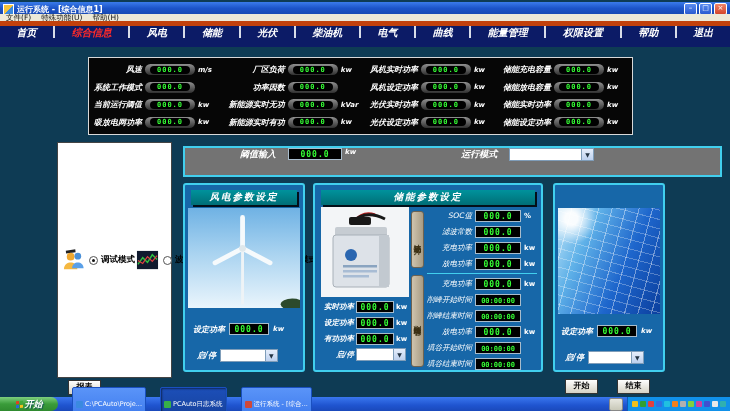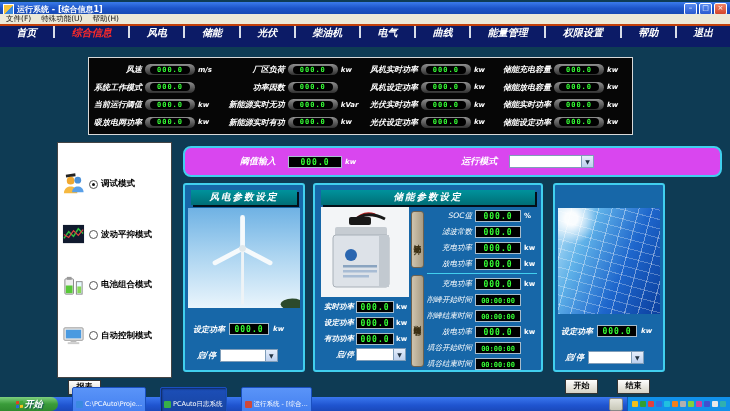--- a/index.html
+++ b/index.html
@@ -12,21 +12,21 @@
   .appicon{width:9px;height:9px;margin-right:3px;
     background:linear-gradient(135deg,#f4c23a 0 50%,#3a8ae0 50% 100%);border:1px solid #fff;}
   .apptitle{color:#fff;font-size:8px;font-weight:bold;flex:1;white-space:nowrap;}
   .winbtns{display:flex;gap:2px;}
   .wbtn{width:11px;height:10px;border:1px solid #fff;border-radius:2px;color:#fff;
     font-size:7px;line-height:9px;text-align:center;
     background:linear-gradient(180deg,#5a8cf0,#2a5ad0);}
   .wbtn.close{background:linear-gradient(180deg,#ef8468,#d2452a);}
   
   .menubar{position:absolute;left:0;top:14px;width:730px;height:12px;background:#ece9d8;
-    display:flex;align-items:center;gap:10px;padding:0 6px;box-sizing:border-box;border-bottom:2px solid #c2410c;}
+    display:flex;align-items:center;gap:10px;padding:0 6px;box-sizing:border-box;border-bottom:5px solid #c2410c;}
   .menuitem{font-size:7.5px;color:#111;}
   
   .navbar{position:absolute;left:0;top:26px;width:730px;height:21px;background:#0c1b66;
     display:flex;align-items:flex-start;justify-content:space-evenly;}
   .navitem{color:#fff;font-size:10px;font-weight:bold;font-style:italic;white-space:nowrap;cursor:pointer;}
   .navitem.active{color:#ff2a2a;}
   .navsep{width:2px;height:12px;background:#d8dce8;}
   
   .mpanel{position:absolute;left:88px;top:57px;width:545px;height:78px;background:#060606;
     border:1px solid #d8d8d8;box-sizing:border-box;display:grid;
@@ -35,41 +35,41 @@
   .mcell{display:flex;align-items:center;gap:3px;}
   .mlabel{flex:1;text-align:right;color:#fff;font-size:8px;font-weight:bold;font-style:italic;white-space:nowrap;}
   .ledpill{width:50px;height:11px;border-radius:6px;flex:none;
     background:linear-gradient(180deg,#8f8f8f,#303030);display:flex;align-items:center;justify-content:center;}
   .ledin{width:40px;height:8px;background:#000;border-radius:4px;color:#35ff35;
     font-family:"DejaVu Sans Mono","Liberation Mono",monospace;font-size:7px;font-weight:bold;
     line-height:8px;text-align:center;letter-spacing:1px;}
   .munit{width:20px;color:#fff;font-size:7px;font-weight:bold;font-style:italic;white-space:nowrap;}
   
   .sidebar{position:absolute;left:57px;top:142px;width:115px;height:236px;background:#fff;
-    border:1px solid #444;box-sizing:border-box;display:flex;flex-direction:column;justify-content:space-evenly;padding:2px 3px;}
+    border:1px solid #444;box-sizing:border-box;display:flex;flex-direction:row;justify-content:space-evenly;padding:2px 3px;}
   .mode{display:flex;align-items:center;gap:3px;cursor:pointer;}
   .micon{width:25px;height:23px;flex:none;}
   .micon svg{width:100%;height:100%;}
   .radio{width:7px;height:7px;border-radius:50%;border:1px solid #555;background:#fff;flex:none;position:relative;}
   .radio.on::after{content:"";position:absolute;left:2px;top:2px;width:3px;height:3px;border-radius:50%;background:#111;}
   .mtext{font-size:8.5px;font-weight:bold;color:#000;white-space:nowrap;}
   
   .led{background:#000;border:1px solid #a8bccc;color:#35ff35;
     font-family:"DejaVu Sans Mono","Liberation Mono",monospace;font-weight:bold;font-size:8px;
     text-align:center;letter-spacing:1px;height:12px;line-height:12px;box-sizing:border-box;flex:none;}
   .led.time{font-size:7px;letter-spacing:0;}
   .dd{background:#fff;border:1px solid #7f9db9;height:13px;box-sizing:border-box;display:flex;flex:none;cursor:pointer;}
   .ddval{flex:1;font-size:7px;line-height:11px;padding-left:2px;color:#222;overflow:hidden;}
   .ddarrow{width:11px;background:linear-gradient(180deg,#e6eefb,#bcd0ee);border-left:1px solid #7f9db9;
     color:#234;font-size:6px;line-height:11px;text-align:center;}
   .xpbtn{position:absolute;width:31px;height:13px;background:linear-gradient(180deg,#fefefe,#d6d2c4);
     border:1px solid #333;font-size:8px;font-weight:bold;color:#000;text-align:center;line-height:12px;cursor:pointer;}
   
-  .thbar{position:absolute;left:183px;top:146px;width:539px;height:31px;background:#d946ef;
-    border:2px solid #41cfee;border-radius:8px;box-sizing:border-box;display:flex;align-items:center;}
+  .thbar{position:absolute;left:183px;top:146px;width:539px;height:31px;background:#737373;
+    border:2px solid #41cfee;border-radius:0;box-sizing:border-box;display:flex;}
   .thlabel{color:#fff;font-size:9px;font-weight:bold;font-style:italic;white-space:nowrap;}
   
   .panel{position:absolute;top:183px;height:189px;background:#1767a8;border:2px solid #41cfee;
     border-radius:3px;box-sizing:border-box;}
   .phead{position:absolute;left:6px;right:6px;top:5px;height:15px;
     background:linear-gradient(180deg,#00929c,#006e76);box-shadow:2px 2px 0 rgba(0,0,0,.85);
     color:#fff;font-size:9.5px;font-weight:bold;font-style:italic;letter-spacing:2px;
     display:flex;align-items:center;justify-content:center;white-space:nowrap;}
   .photo{position:absolute;left:3px;right:3px;overflow:hidden;}
   .prow{position:absolute;display:flex;align-items:center;gap:4px;}

